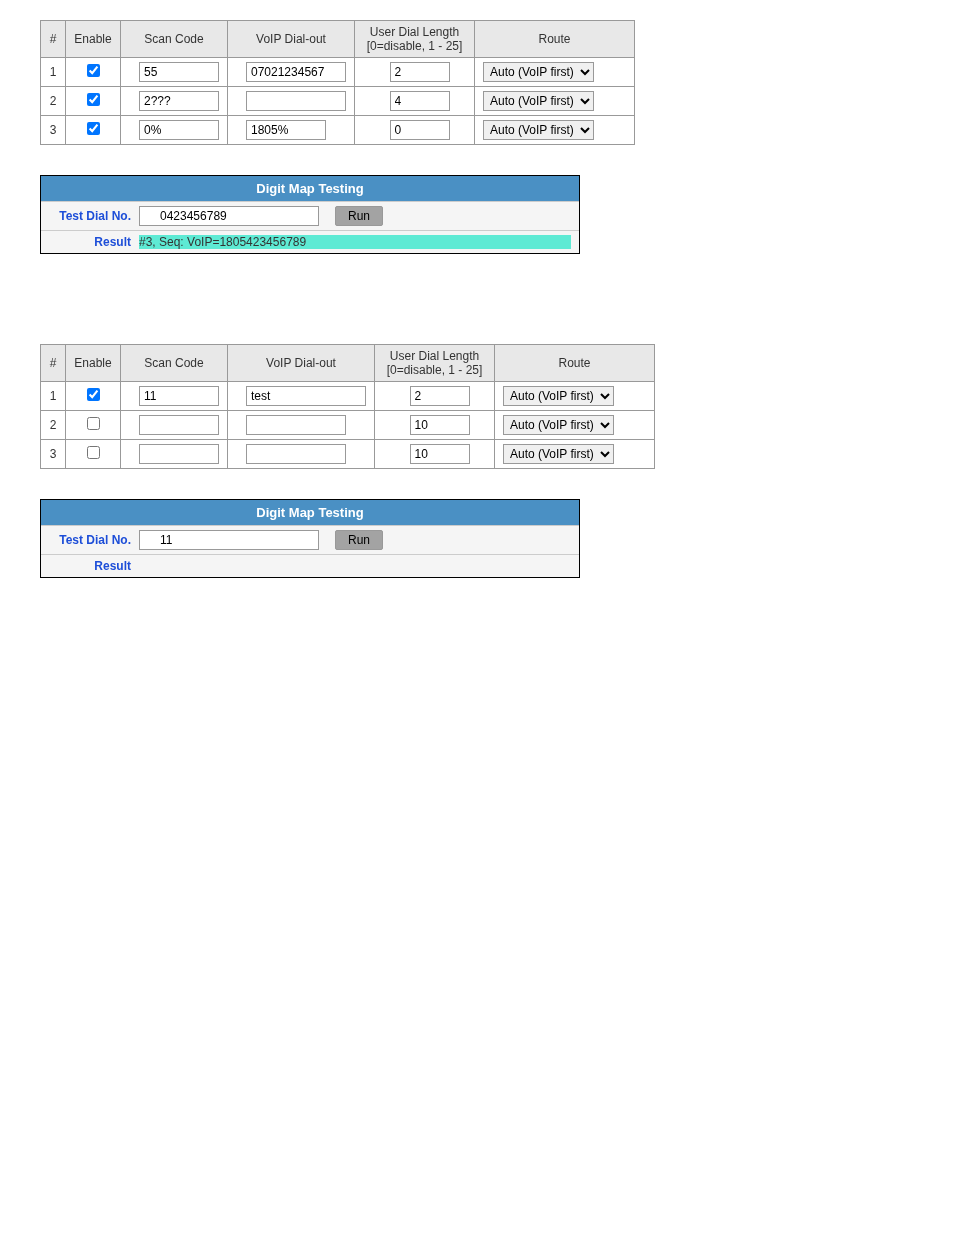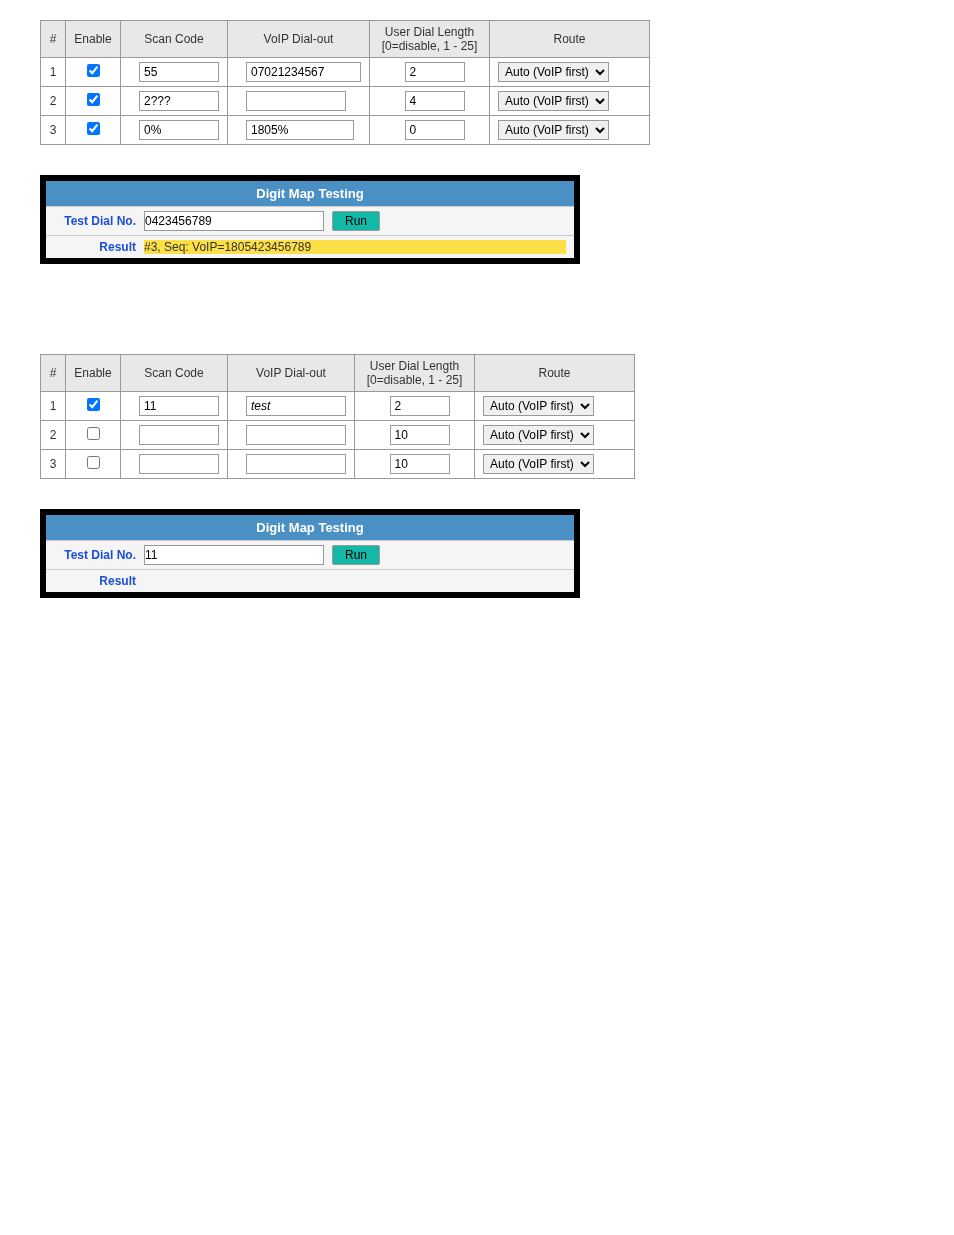--- a/index.html
+++ b/index.html
@@ -72,21 +72,21 @@
     .col-hash { width: 25px; text-align: center; }
     .col-enable { width: 55px; text-align: center; }
     .col-scancode { width: 90px; }
     .col-voipdialout { width: 110px; }
     .col-userdial { width: 120px; text-align: center; margin-top: 32px; }
     .col-route { width: 160px; }
 
     
     .dmt-container {
       margin-left: 20px;
-      border: 6px solid #000000;
+      border: 1px solid #000000;
       width: 540px;
     }
 
     .dmt-header {
       background: #4a90c4;
       color: #fff;
       text-align: center;
       padding: 5px;
       font-weight: bold;
       font-size: 13px;
@@ -108,36 +108,36 @@
       width: 90px;
       font-weight: bold;
       color: #1d4ed8;
       text-align: right;
       padding-right: 8px;
       flex-shrink: 0;
     }
 
     .dmt-input {
       border: 1px solid #999;
-      padding: 2px 0;
+      padding: 2px 20px;
       font-size: 12px;
       width: 180px;
-      margin-right: 8px;
+      margin-right: 16px;
     }
 
     .dmt-result-text {
-      background: #fde047;
+      background: #5eead4;
       border: none;
       font-size: 12px;
       color: #333;
       flex: 1;
     }
 
     .run-button {
-      background: #14b8a6;
+      background: #a3a3a3;
       border: 1px solid #999;
       padding: 2px 12px;
       font-size: 12px;
       cursor: pointer;
       border-radius: 2px;
     }
   </style>
 </head>
 <body>
 
@@ -151,37 +151,37 @@
         <th class="col-voipdialout">VoIP Dial-out</th>
         <th class="col-userdial">User Dial Length [0=disable, 1 - 25]</th>
         <th class="col-route">Route</th>
       </tr>
     </thead>
     <tbody id="table1-body">
     <tr>
           <td>1</td>
           <td style="text-align: center;"><input type="checkbox" checked="" style=""></td>
           <td><input type="text" value="55" style="width: 80px; border: 1px solid rgb(153, 153, 153); padding: 2px 4px; font-size: 12px;"></td>
-          <td><input type="text" value="07021234567" style="width: 115px; border: 1px solid rgb(153, 153, 153); padding: 2px 4px; font-size: 12px;"></td>
+          <td><input type="text" value="07021234567" style="width: 100px; border: 1px solid rgb(153, 153, 153); padding: 2px 4px; font-size: 12px;"></td>
           <td style="text-align: center;"><input type="text" value="2" style="width: 60px; border: 1px solid rgb(153, 153, 153); padding: 2px 4px; font-size: 12px;"></td>
           <td><select style="font-size: 12px; border: 1px solid rgb(153, 153, 153); background: rgb(240, 240, 240);"><option value="Auto (VoIP first)">Auto (VoIP first)</option><option value="VoIP only">VoIP only</option><option value="PSTN only">PSTN only</option></select></td>
         </tr>
         <tr>
           <td>2</td>
           <td style="text-align: center;"><input type="checkbox" checked="" style=""></td>
           <td><input type="text" value="2???" style="width: 80px; border: 1px solid rgb(153, 153, 153); padding: 2px 4px; font-size: 12px;"></td>
           <td><input type="text" style="width: 100px; border: 1px solid rgb(153, 153, 153); padding: 2px 4px; font-size: 12px;"></td>
           <td style="text-align: center;"><input type="text" value="4" style="width: 60px; border: 1px solid rgb(153, 153, 153); padding: 2px 4px; font-size: 12px;"></td>
           <td><select style="font-size: 12px; border: 1px solid rgb(153, 153, 153); background: rgb(240, 240, 240);"><option value="Auto (VoIP first)">Auto (VoIP first)</option><option value="VoIP only">VoIP only</option><option value="PSTN only">PSTN only</option></select></td>
         </tr>
         <tr>
           <td>3</td>
           <td style="text-align: center;"><input type="checkbox" checked="" style=""></td>
           <td><input type="text" value="0%" style="width: 80px; border: 1px solid rgb(153, 153, 153); padding: 2px 4px; font-size: 12px;"></td>
-          <td><input type="text" value="1805%" style="width: 108px; border: 1px solid rgb(153, 153, 153); padding: 2px 4px; font-size: 12px;"></td>
+          <td><input type="text" value="1805%" style="width: 80px; border: 1px solid rgb(153, 153, 153); padding: 2px 4px; font-size: 12px;"></td>
           <td style="text-align: center;"><input type="text" value="0" style="width: 60px; border: 1px solid rgb(153, 153, 153); padding: 2px 4px; font-size: 12px;"></td>
           <td><select style="font-size: 12px; border: 1px solid rgb(153, 153, 153); background: rgb(240, 240, 240);"><option value="Auto (VoIP first)">Auto (VoIP first)</option><option value="VoIP only">VoIP only</option><option value="PSTN only">PSTN only</option></select></td>
         </tr>
       </tbody>
   </table>
 </div>
 
 <div class="section">
   <div class="dmt-container">
     <div class="dmt-header">Digit Map Testing</div>
@@ -209,21 +209,21 @@
         <th class="col-voipdialout">VoIP Dial-out</th>
         <th class="col-userdial">User Dial Length [0=disable, 1 - 25]</th>
         <th class="col-route">Route</th>
       </tr>
     </thead>
     <tbody id="table2-body">
     <tr>
           <td>1</td>
           <td style="text-align: center;"><input type="checkbox" checked="" style=""></td>
           <td><input type="text" value="11" style="width: 80px; border: 1px solid rgb(153, 153, 153); padding: 2px 4px; font-size: 12px;"></td>
-          <td><input type="text" value="test" style="width: 100px; border: 1px solid rgb(153, 153, 153); padding: 2px 4px; font-size: 12px; font-style: italic;"></td>
+          <td><input type="text" value="test" style="width: 120px; border: 1px solid rgb(153, 153, 153); padding: 2px 4px; font-size: 12px;"></td>
           <td style="text-align: center;"><input type="text" value="2" style="width: 60px; border: 1px solid rgb(153, 153, 153); padding: 2px 4px; font-size: 12px;"></td>
           <td><select style="font-size: 12px; border: 1px solid rgb(153, 153, 153); background: rgb(240, 240, 240);"><option value="Auto (VoIP first)">Auto (VoIP first)</option><option value="VoIP only">VoIP only</option><option value="PSTN only">PSTN only</option></select></td>
         </tr>
         <tr>
           <td>2</td>
           <td style="text-align: center;"><input type="checkbox" style=""></td>
           <td><input type="text" style="width: 80px; border: 1px solid rgb(153, 153, 153); padding: 2px 4px; font-size: 12px;"></td>
           <td><input type="text" style="width: 100px; border: 1px solid rgb(153, 153, 153); padding: 2px 4px; font-size: 12px;"></td>
           <td style="text-align: center;"><input type="text" value="10" style="width: 60px; border: 1px solid rgb(153, 153, 153); padding: 2px 4px; font-size: 12px;"></td>
           <td><select style="font-size: 12px; border: 1px solid rgb(153, 153, 153); background: rgb(240, 240, 240);"><option value="Auto (VoIP first)">Auto (VoIP first)</option><option value="VoIP only">VoIP only</option><option value="PSTN only">PSTN only</option></select></td>

